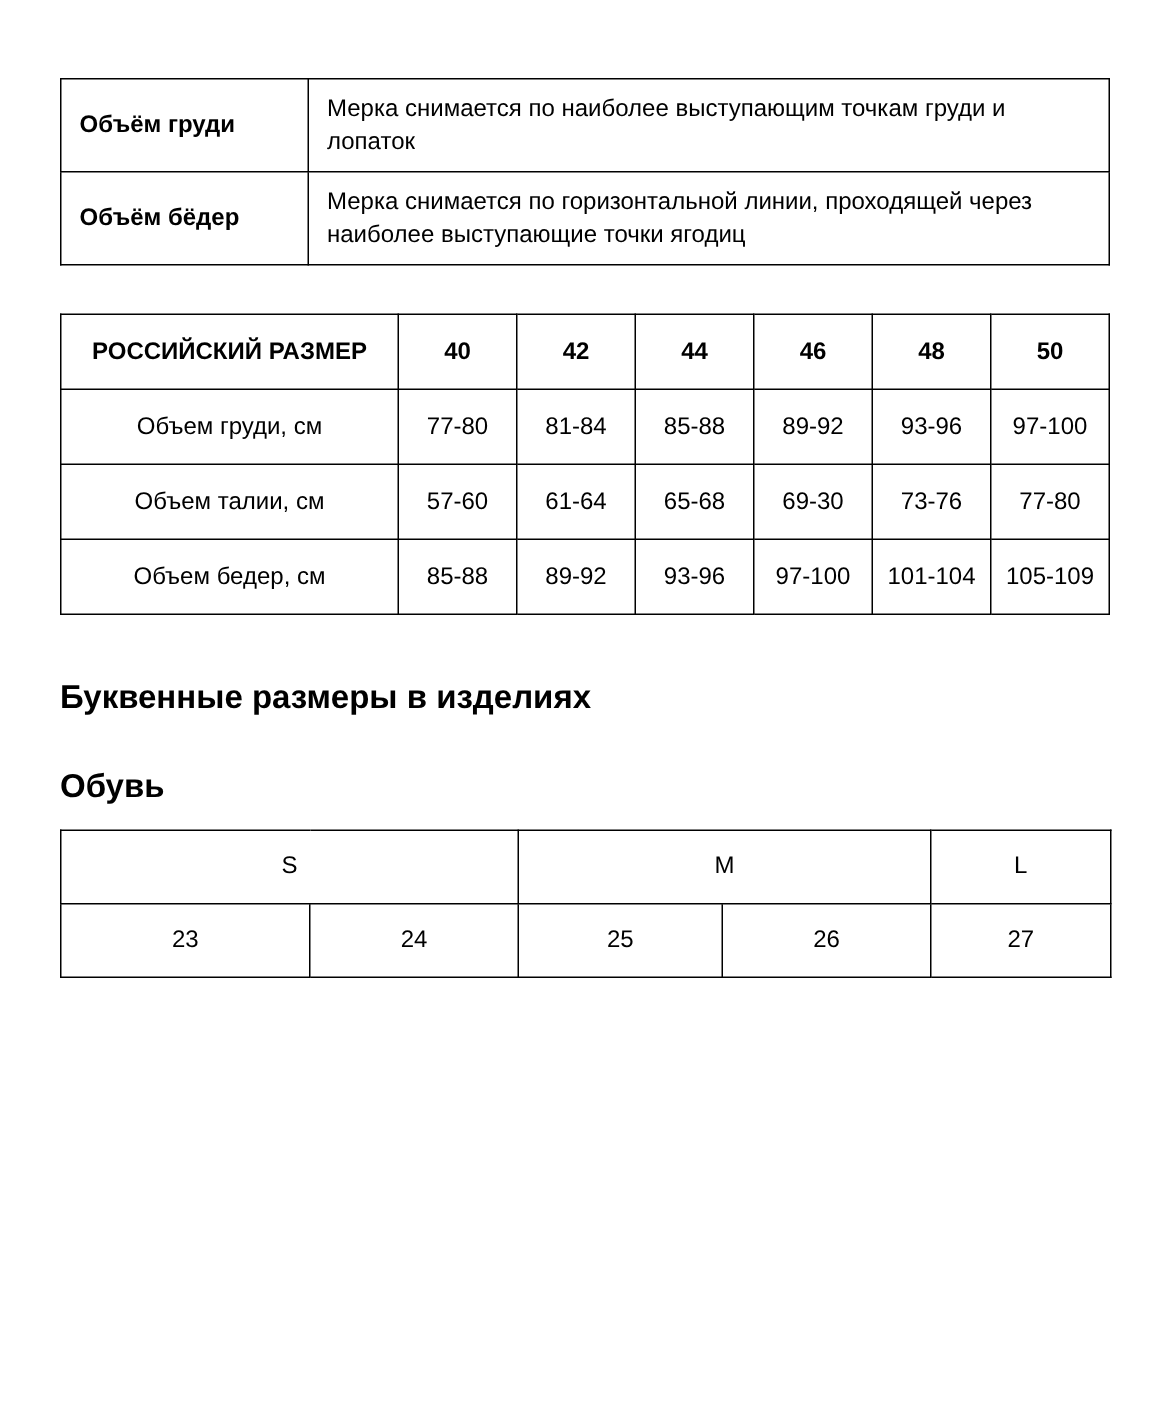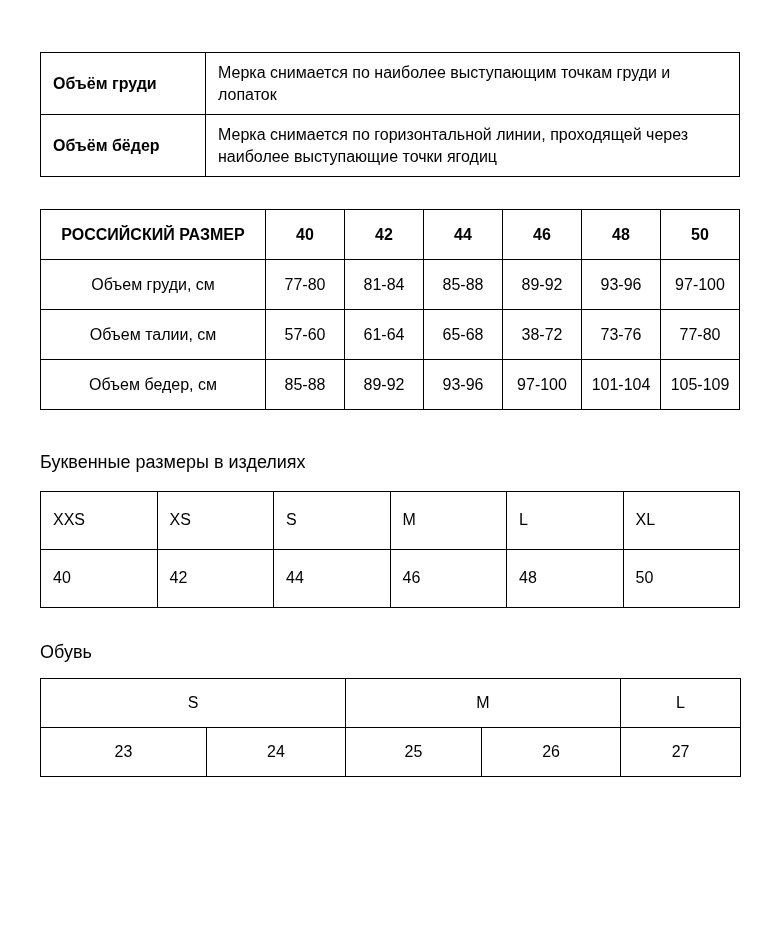--- a/index.html
+++ b/index.html
@@ -35,22 +35,22 @@
 
   
   .size-table { margin-top: 32px; }
   .size-table td { height: 50px; text-align: center; padding: 8px 4px; }
   .size-table td.row-label { text-align: center; padding: 8px 12px; }
   .size-table tr.head td { font-weight: bold; }
   .size-table tr.head td.row-label { font-weight: bold; }
 
   
   .section-title {
-    font-size: 18px;
-    font-weight: normal;
+    font-size: 22px;
+    font-weight: bold;
     line-height: 1.15;
     margin: 42px 0 18px 0;
   }
   .shoes-title { margin: 34px 0 16px 0; }
 
   
   .letter-table td { height: 58px; text-align: left; }
 
   
   .shoes-table td { height: 49px; text-align: center; padding: 8px 4px; }
@@ -104,58 +104,38 @@
         <td>85-88</td>
         <td>89-92</td>
         <td>93-96</td>
         <td>97-100</td>
       </tr>
       <tr>
         <td class="row-label">Объем талии, см</td>
         <td>57-60</td>
         <td>61-64</td>
         <td>65-68</td>
-        <td>38-72</td>
+        <td>69-30</td>
         <td>73-76</td>
         <td>77-80</td>
       </tr>
       <tr>
         <td class="row-label">Объем бедер, см</td>
         <td>85-88</td>
         <td>89-92</td>
         <td>93-96</td>
         <td>97-100</td>
         <td>101-104</td>
         <td>105-109</td>
       </tr>
     </tbody>
   </table>
 
   <h2 class="section-title">Буквенные размеры в изделиях</h2>
 
-  <table class="tbl letter-table">
-    <tbody>
-      <tr>
-        <td>XXS</td>
-        <td>XS</td>
-        <td>S</td>
-        <td>M</td>
-        <td>L</td>
-        <td>XL</td>
-      </tr>
-      <tr>
-        <td>40</td>
-        <td>42</td>
-        <td>44</td>
-        <td>46</td>
-        <td>48</td>
-        <td>50</td>
-      </tr>
-    </tbody>
-  </table>
 
   <h2 class="section-title shoes-title">Обувь</h2>
 
   <table class="tbl shoes-table">
     <colgroup>
       <col style="width:166px">
       <col style="width:139px">
       <col style="width:136px">
       <col style="width:139px">
       <col style="width:120px">

